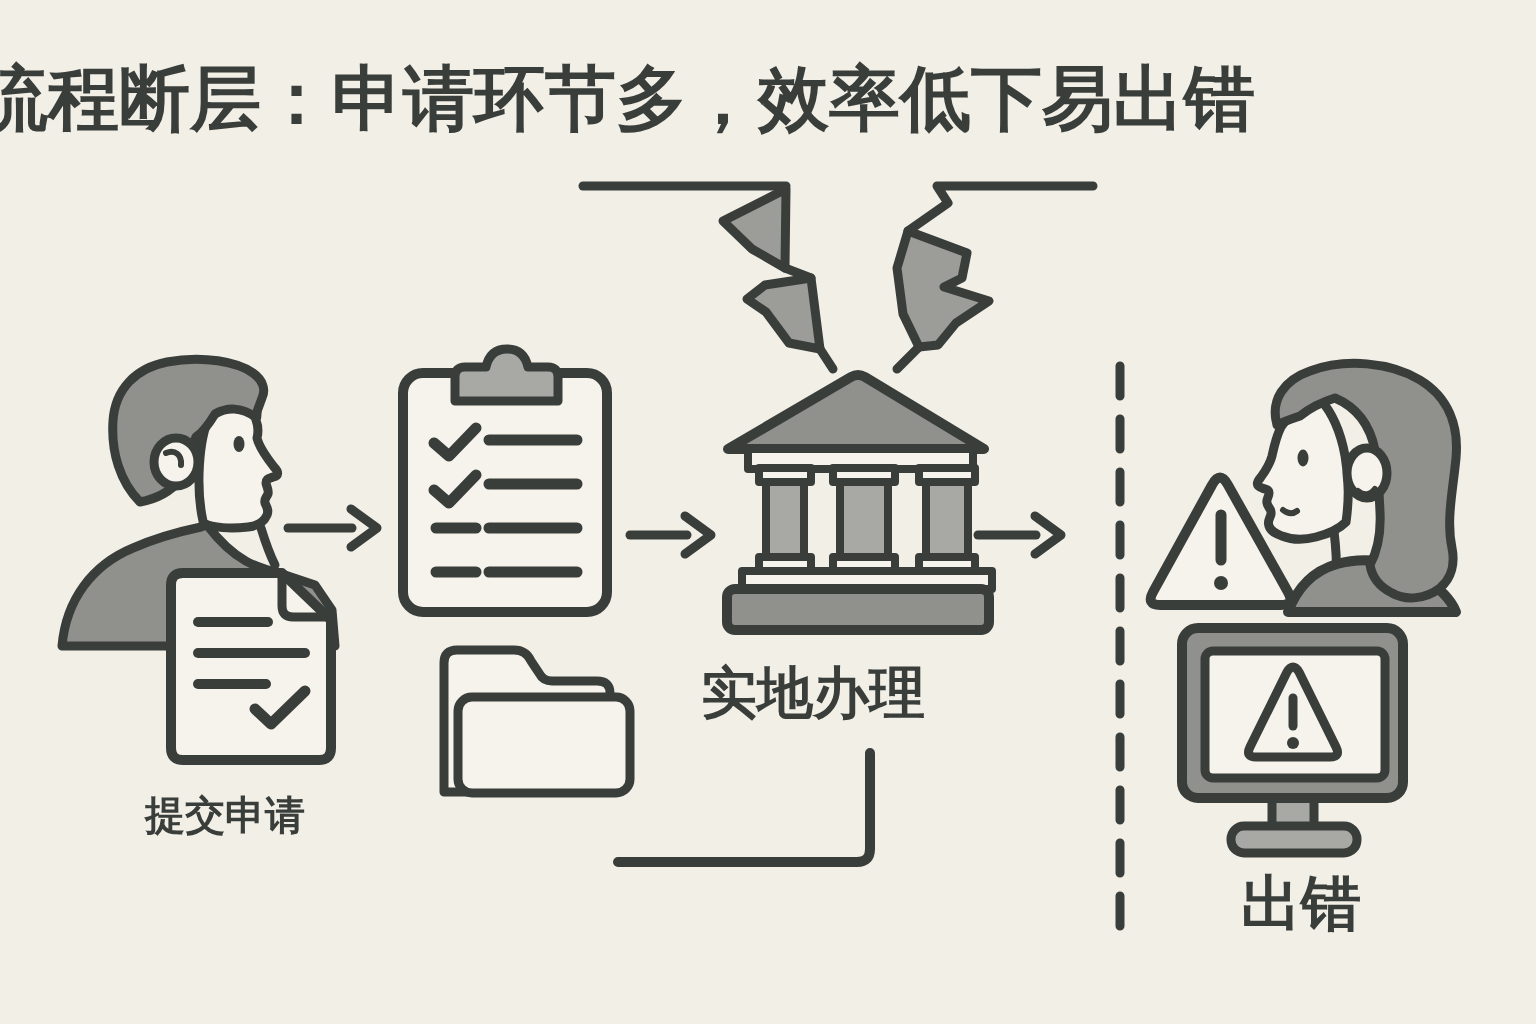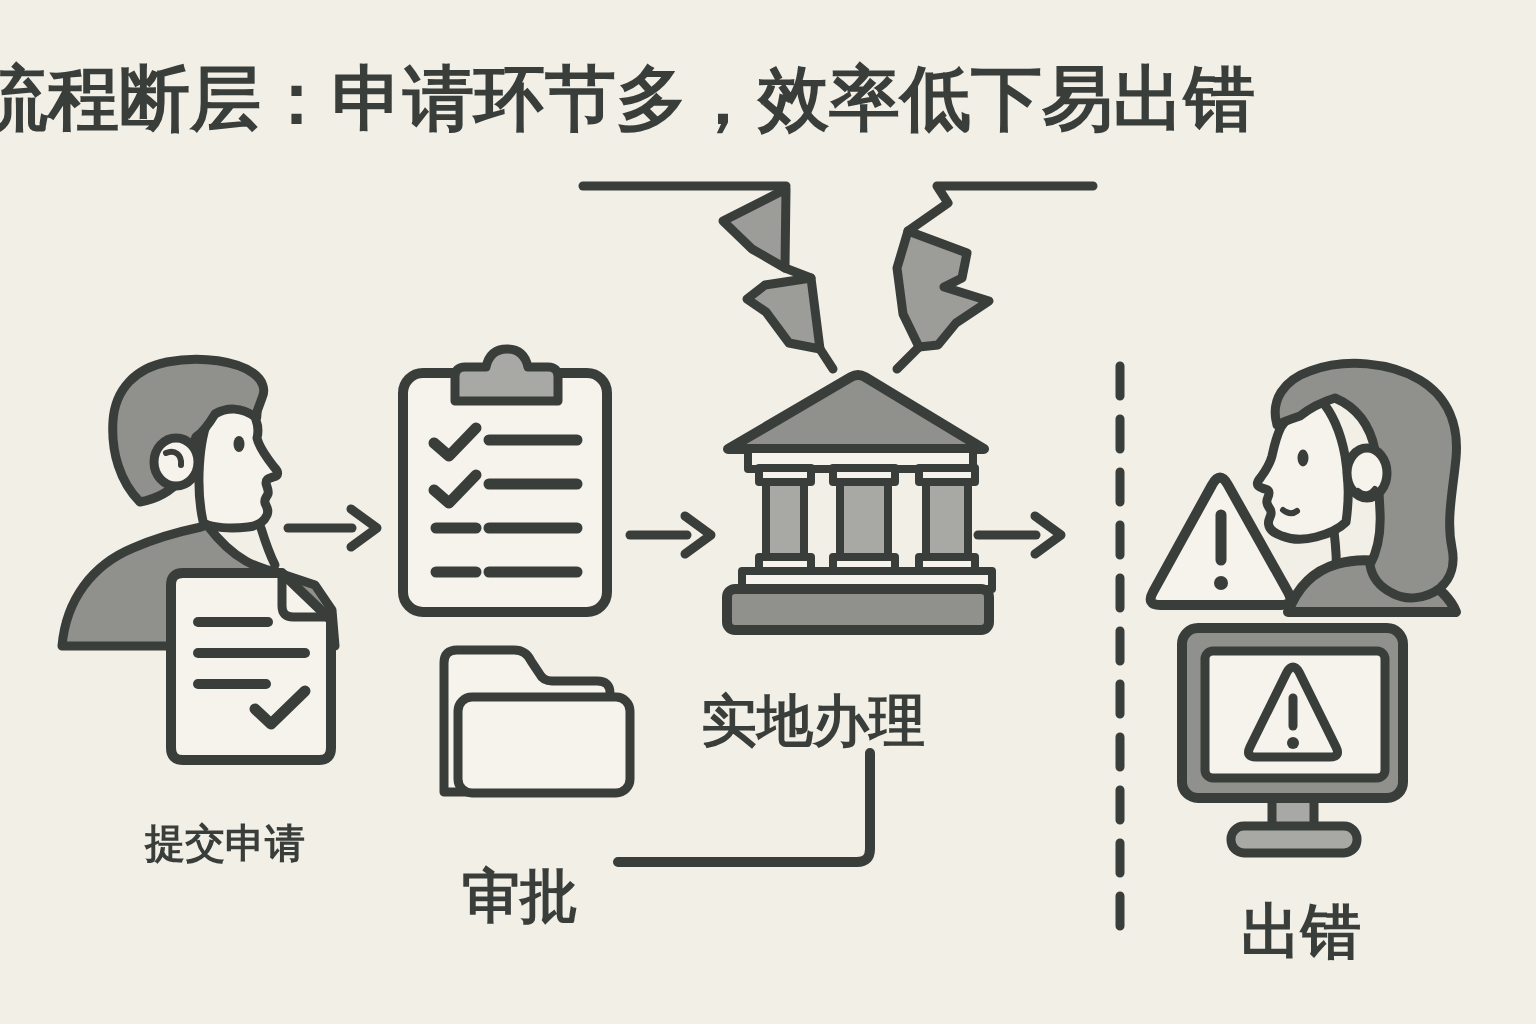--- a/index.html
+++ b/index.html
@@ -19,21 +19,21 @@
   }
   .canvas{position:relative;width:1232px;height:1024px;background:var(--background);}
   .canvas svg{position:absolute;left:0;top:0;}
   .title{
     position:absolute;left:50%;top:52px;transform:translateX(-50%);
     font-size:71px;font-weight:bold;color:var(--ink);
     white-space:nowrap;letter-spacing:0px;
   }
   .step-label{
     position:absolute;transform:translateX(-50%);
-    font-weight:bold;color:var(--ink);white-space:nowrap;margin-top:28px;
+    font-weight:bold;color:var(--ink);white-space:nowrap;
   }
   .label-submit{left:225px;top:788px;font-size:40px;}
   .label-approval{left:520px;top:830px;font-size:58px;}
   .label-onsite{left:813px;top:656px;font-size:56px;}
   .label-error{left:1301px;top:864px;font-size:60px;}
 </style>
 </head>
 <body>
 
 <div class="canvas">
@@ -210,17 +210,16 @@
       <rect x="1182" y="628" width="221" height="170" rx="16" fill="var(--gray)" stroke-width="10"></rect>
       <rect x="1205" y="651" width="180" height="127" rx="8" fill="var(--paper)" stroke-width="9"></rect>
       <path d="M1287 672 Q1293 662 1299 672 L1336 747 Q1341 757 1330 757 L1256 757 Q1245 757 1250 747 Z" fill="var(--paper)" stroke-width="9"></path>
       <path d="M1293 698 V726" fill="none" stroke-width="9"></path>
       <circle cx="1293" cy="743" r="6" fill="var(--ink)" stroke="none"></circle>
     </g>
 
   </svg>
 
   <div class="step-label label-submit">提交申请</div>
-  <div class="step-label label-approval">审批</div>
   <div class="step-label label-onsite">实地办理</div>
   <div class="step-label label-error">出错</div>
 
 </div>
 
 </body></html>

